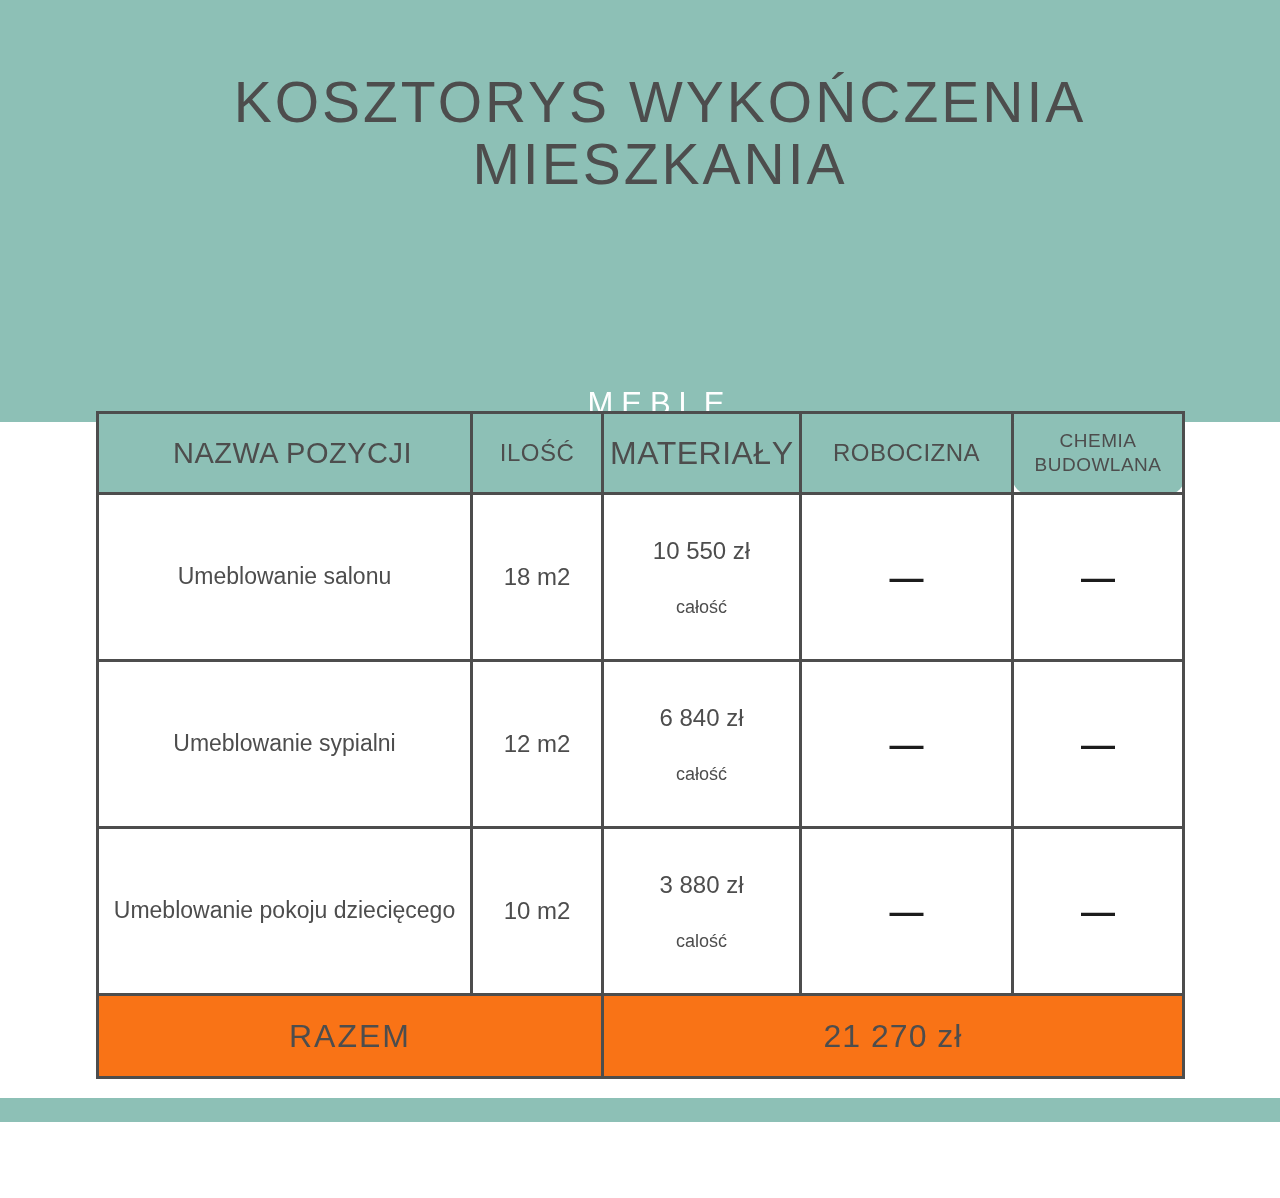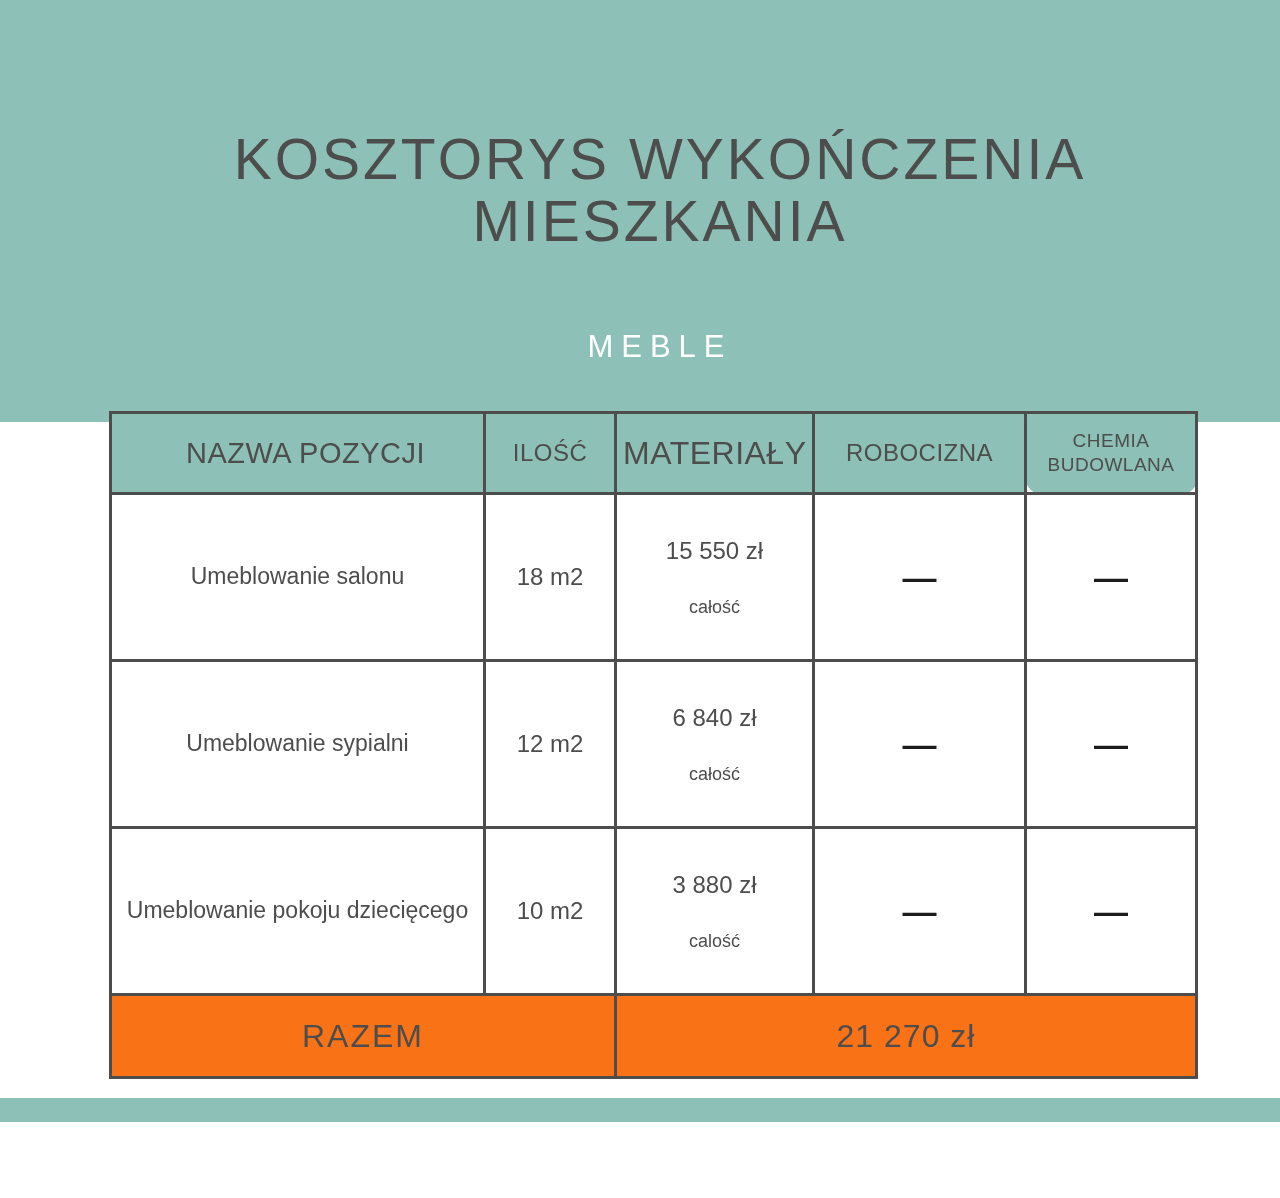--- a/index.html
+++ b/index.html
@@ -25,21 +25,21 @@
   .header-band {
     position: absolute;
     left: 0;
     top: 0;
     width: 1280px;
     height: 422px;
     background: #8dc0b6;
     display: flex;
     flex-direction: column;
     align-items: center;
-    justify-content: center;
+    justify-content: space-between;
     box-sizing: border-box;
     padding-top: 72px;
     padding-left: 40px;
   }
   .main-title {
     font-size: 57px;
     letter-spacing: 3px;
     font-weight: 400;
     color: #4d4d4d;
     text-align: center;
@@ -52,21 +52,21 @@
     font-size: 31px;
     letter-spacing: 8px;
     color: #ffffff;
     font-weight: 400;
     text-align: center;
   }
 
   
   .table-wrap {
     position: absolute;
-    left: 109px;
+    left: 96px;
     top: 411px;
     width: 1086px;
   }
   table.cost-table {
     border-collapse: collapse;
     width: 100%;
     table-layout: fixed;
   }
   table.cost-table th,
   table.cost-table td {
@@ -170,21 +170,21 @@
           <th class="th-mat">MATERIAŁY</th>
           <th class="th-labor">ROBOCIZNA</th>
           <th class="th-chem">CHEMIA BUDOWLANA</th>
         </tr>
       </thead>
       <tbody>
         <tr>
           <td class="item-name">Umeblowanie salonu</td>
           <td class="qty">18 m2</td>
           <td>
-            <span class="mat-amount">15 550 zł</span>
+            <span class="mat-amount">10 550 zł</span>
             <span class="mat-note">całość</span>
           </td>
           <td>
             <span class="dash">—</span>
           </td>
           <td>
             <span class="dash">—</span>
           </td>
         </tr>
         <tr>

